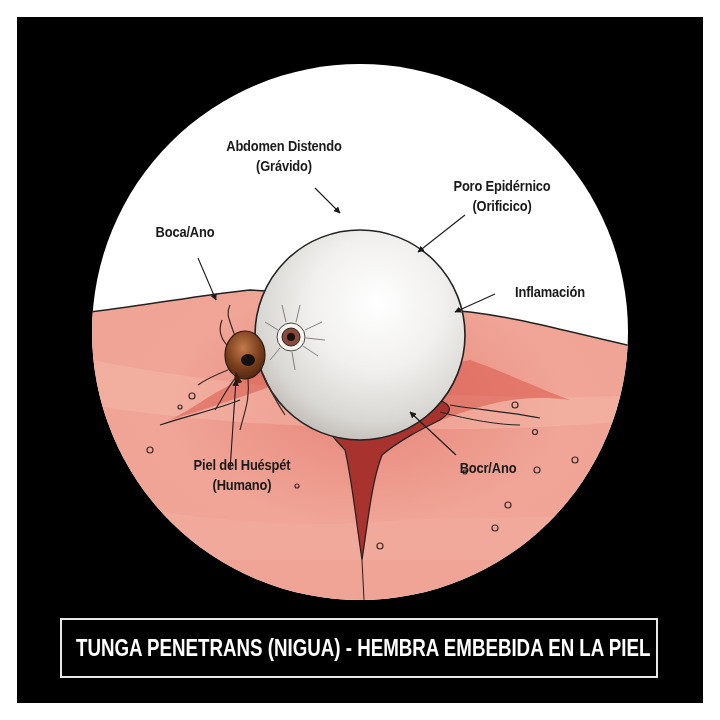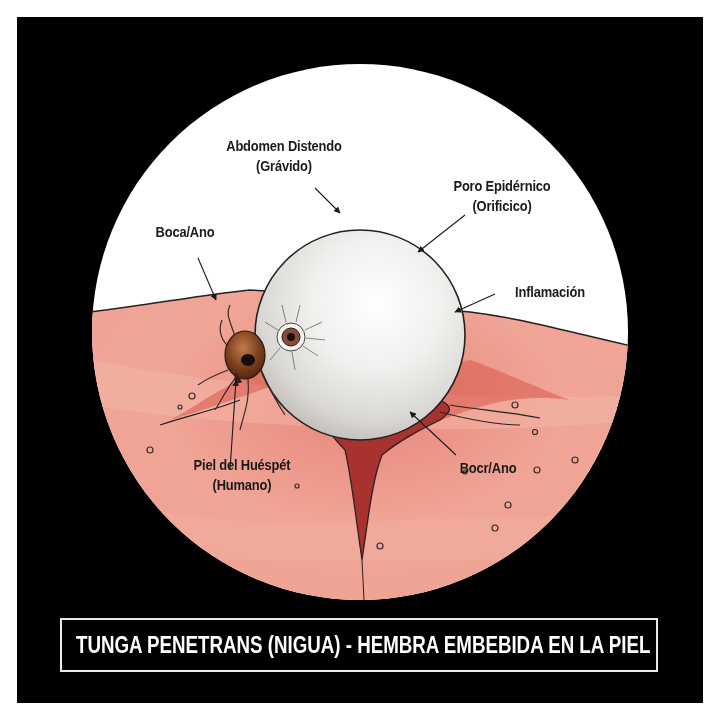--- a/index.html
+++ b/index.html
@@ -1,20 +1,20 @@
 <!DOCTYPE html>
 <html><head>
 <meta charset="utf-8">
 <style>
   html, body { margin: 0; padding: 0; }
   body { width: 720px; height: 720px; background: #ffffff; position: relative; overflow: hidden; font-family: "Liberation Sans", sans-serif; }
   .panel { position: absolute; left: 17px; top: 17px; width: 686px; height: 686px; background: #000000; }
   .figure { position: absolute; left: 0; top: 0; width: 720px; height: 720px; }
   .label { position: absolute; font-family: "Liberation Sans", sans-serif; font-weight: bold; font-size: 15px; color: #1a1a1a; text-align: center; line-height: 20px; letter-spacing: -0.2px; transform: scaleX(0.86); transform-origin: center top; white-space: nowrap; }
-  .title-box { position: absolute; left: 60px; top: 618px; width: 598px; height: 54px; border: 2px solid #e8e8e8; box-sizing: border-box; display: flex; align-items: center; justify-content: center; padding-left: 8px; }
+  .title-box { position: absolute; left: 60px; top: 618px; width: 598px; height: 60px; border: 2px solid #e8e8e8; box-sizing: border-box; display: flex; align-items: center; justify-content: center; padding-left: 8px; }
   .title-text { color: #ffffff; font-family: "Liberation Sans", sans-serif; font-weight: bold; font-size: 24px; letter-spacing: 0px; transform: scaleX(0.78); white-space: nowrap; }
 </style>
 </head>
 <body>
 
 <div class="panel"></div>
 
 <svg class="figure" viewBox="0 0 720 720" xmlns="http://www.w3.org/2000/svg">
   <defs>
     <clipPath id="circ">

